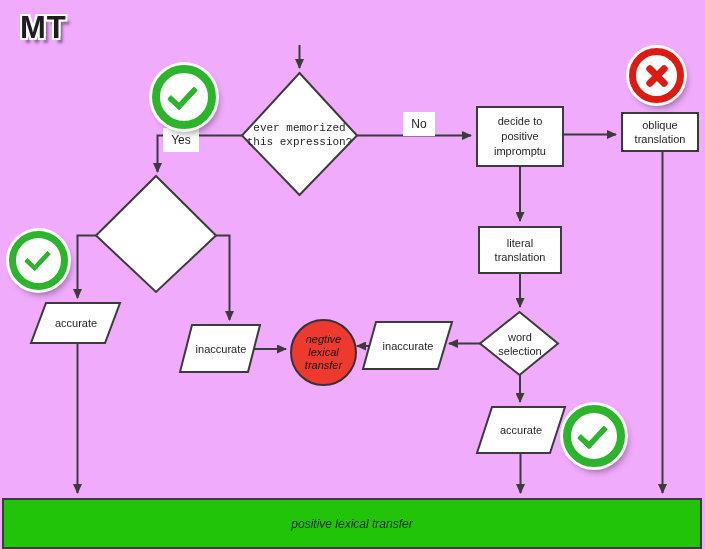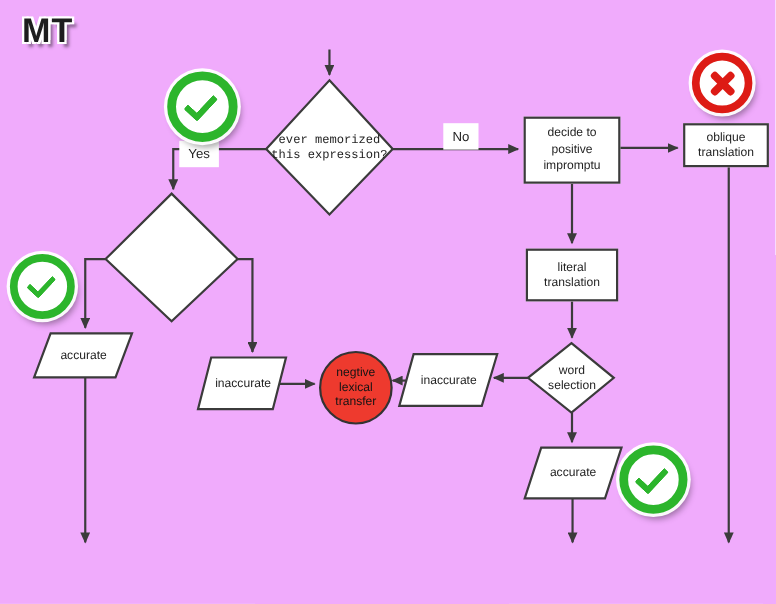--- a/index.html
+++ b/index.html
@@ -19,21 +19,21 @@
     font-size:11px;line-height:14px;white-space:pre-line;
   }
   
   .box{border:2px solid #3b3b3b;background:#fff;box-sizing:border-box;}
   .terminator{left:257px;top:3px;width:86px;height:42px;border-radius:21px;}
   .rect-decide{left:476px;top:106px;width:88px;height:61px;line-height:15px;}
   .rect-oblique{left:621px;top:112px;width:78px;height:40px;}
   .rect-literal{left:478px;top:226px;width:84px;height:48px;}
   .red-circle{
     left:290px;top:319px;width:63px;height:63px;border-radius:50%;
-    background:#ee3a2e;border:2px solid #333;line-height:13px;color:#141414;
+    background:#ee3a2e;border:2px solid #333;font-style:italic;line-height:13px;color:#141414;
   }
   .green-bar{
     left:2px;top:498px;width:696px;height:47px;background:#22c40a;border:2px solid #3c3c3c;
     font-style:italic;font-size:12px;color:#143005;
   }
   
   .flabel{position:absolute;}
   .lbl-ever{left:243px;top:121px;width:113px;font-family:Liberation Mono, monospace;}
   .lbl-memo{left:98px;top:221px;width:116px;}
   .lbl-word{left:484px;top:330px;width:72px;}
@@ -115,20 +115,21 @@
   <div class="abs node box rect-decide">decide to
 positive
 impromptu</div>
   <div class="abs node box rect-oblique">oblique
 translation</div>
   <div class="abs node box rect-literal">literal
 translation</div>
   <div class="abs node red-circle">negtive
 lexical
 transfer</div>
+  <div class="abs node green-bar">positive lexical transfer</div>
 
   <div class="flabel lbl-ever">ever memorized
 this expression?</div>
   <div class="flabel lbl-word">word
 selection</div>
   <div class="flabel lbl-acc-l">accurate</div>
   <div class="flabel lbl-inacc-l">inaccurate</div>
   <div class="flabel lbl-inacc-r">inaccurate</div>
   <div class="flabel lbl-acc-b">accurate</div>
 

